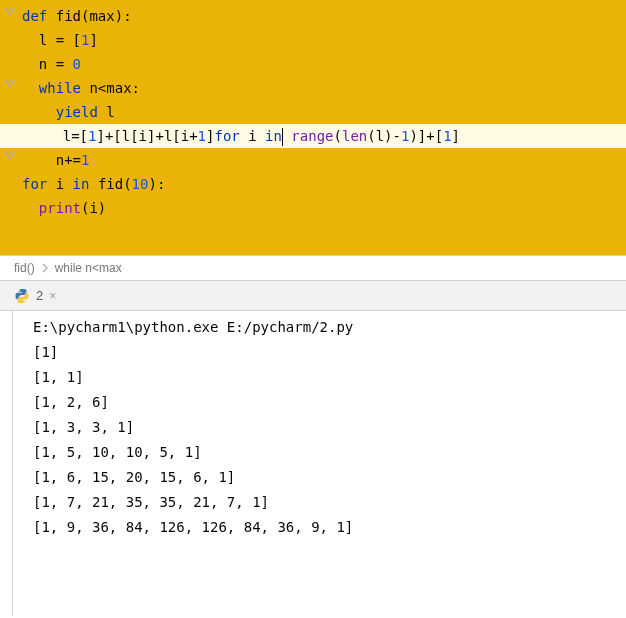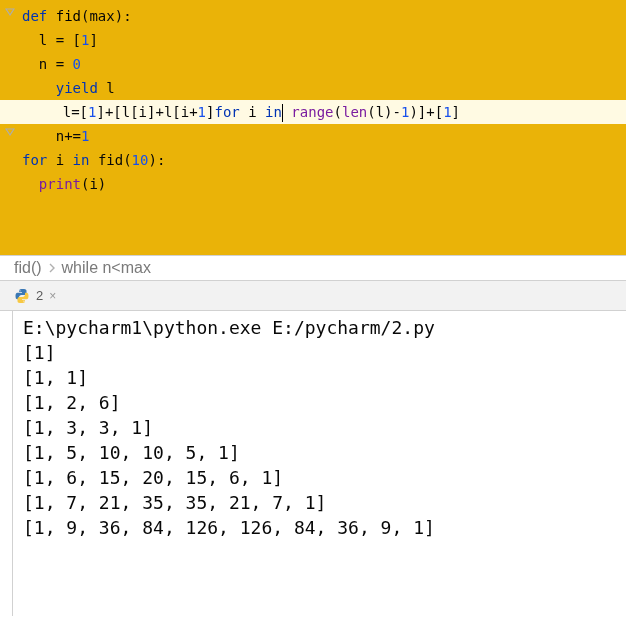--- a/index.html
+++ b/index.html
@@ -55,21 +55,21 @@
   }
   .breadcrumb-bar {
     height: 26px;
     background: #ffffff;
     border-top: 1px solid #d1d1d1;
     border-bottom: 1px solid #d1d1d1;
     display: flex;
     align-items: center;
     padding-left: 14px;
     font-family: "Segoe UI", Arial, sans-serif;
-    font-size: 16px;
+    font-size: 12px;
     color: #7a7a7a;
   }
   .breadcrumb-sep {
     margin: 0 6px;
     color: #b0b0b0;
     display: flex;
     align-items: center;
   }
   .breadcrumb-sep svg { display:block; }
   .run-tab-bar {
@@ -95,41 +95,44 @@
   }
   .py-icon {
     width: 16px;
     height: 16px;
     display: inline-flex;
     align-items: center;
     justify-content: center;
   }
   .console-pane {
     background: #ffffff;
-    font-size: 18px;
+    font-size: 14px;
     line-height: 25px;
     white-space: pre;
     border-left: 1px solid #d1d1d1;
     margin-left: 12px;
-    padding-left: 10px;
+    padding-left: 20px;
     padding-top: 4px;
     color: #080808;
     height: 305px;
     overflow: hidden;
   }
 </style>
 </head>
 <body>
 
 <div class="editor-pane" id="editor-pane">
     <div class="code-line"><span class="gutter-fold"><svg width="10" height="10" viewBox="0 0 10 10">
           <path d="M1 1 L9 1 L5 7 Z" fill="none" stroke="#adadad" stroke-width="1.2"></path>
         </svg></span><span class="kw">def </span><span class="fn">fid</span><span class="plain">(max):</span></div>
     <div class="code-line"><span class="plain">  l = [</span><span class="num">1</span><span class="plain">]</span></div>
     <div class="code-line"><span class="plain">  n = </span><span class="num">0</span></div>
+    <div class="code-line"><span class="gutter-fold"><svg width="10" height="10" viewBox="0 0 10 10">
+          <path d="M1 1 L9 1 L5 7 Z" fill="none" stroke="#adadad" stroke-width="1.2"></path>
+        </svg></span><span class="plain">  </span><span class="kw">while </span><span class="plain">n&lt;max:</span></div>
     <div class="code-line"><span class="plain">    </span><span class="kw">yield </span><span class="plain">l</span></div>
     <div class="code-line current"><span class="plain">    l=[</span><span class="num">1</span><span class="plain">]+[l[i]+l[i+</span><span class="num">1</span><span class="plain">]</span><span class="kw">for </span><span class="plain">i </span><span class="kw">in</span><span class="caret"></span><span class="plain"> </span><span class="builtin">range</span><span class="plain">(</span><span class="builtin">len</span><span class="plain">(l)-</span><span class="num">1</span><span class="plain">)]+[</span><span class="num">1</span><span class="plain">]</span></div>
     <div class="code-line"><span class="gutter-fold"><svg width="10" height="10" viewBox="0 0 10 10">
           <path d="M1 1 L9 1 L5 7 Z" fill="none" stroke="#adadad" stroke-width="1.2"></path>
         </svg></span><span class="plain">    n+=</span><span class="num">1</span></div>
     <div class="code-line"><span class="kw">for </span><span class="plain">i </span><span class="kw">in </span><span class="plain">fid(</span><span class="num">10</span><span class="plain">):</span></div>
     <div class="code-line"><span class="plain">  </span><span class="builtin">print</span><span class="plain">(i)</span></div>
   </div>
 
 <div class="breadcrumb-bar">

